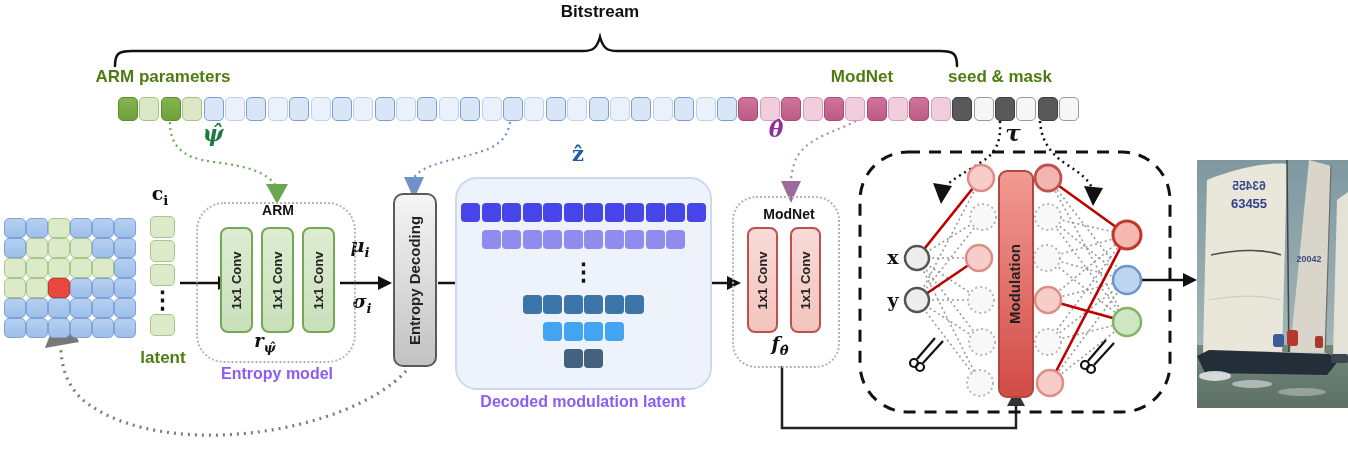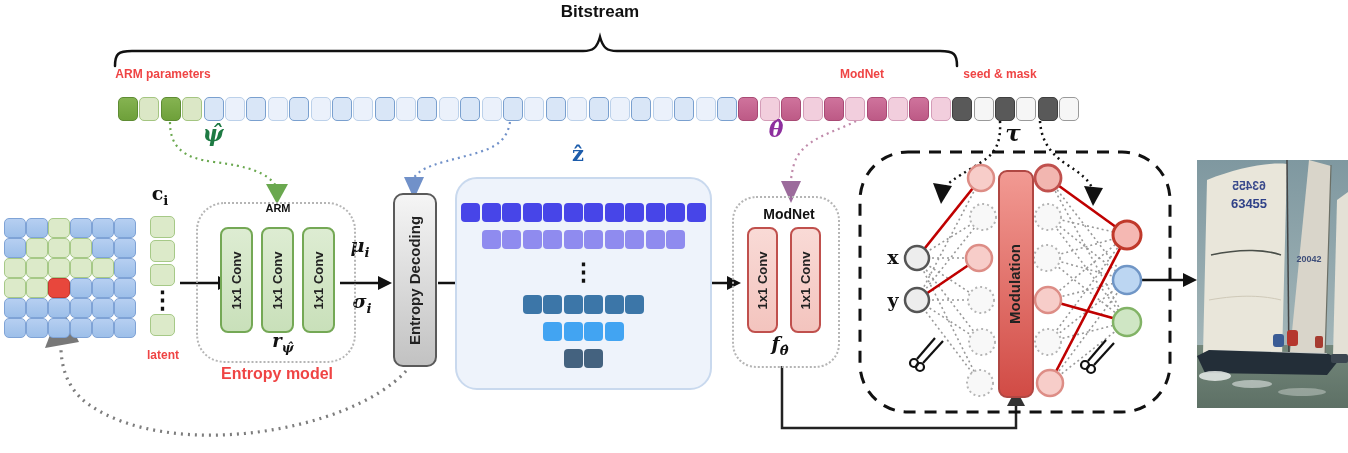--- a/index.html
+++ b/index.html
@@ -1,21 +1,21 @@
 <!DOCTYPE html>
 <html><head>
 <meta charset="utf-8">
 <style>
   html,body{margin:0;padding:0;background:#fff;}
   #stage{position:relative;width:1348px;height:453px;background:#fff;overflow:hidden;
          font-family:"Liberation Sans",sans-serif;color:#111;}
   .abs{position:absolute;}
   .cx{transform:translateX(-50%);white-space:nowrap;}
-  .lbl{font-weight:bold;font-size:12px;color:#ef4444;}
-  .cap{font-weight:bold;font-size:16px;color:#ef4444;}
+  .lbl{font-weight:bold;font-size:17px;color:#4d7c0f;}
+  .cap{font-weight:bold;font-size:16px;color:#8b5cf6;}
   .math{font-family:"DejaVu Serif",serif;font-style:italic;font-weight:bold;}
   .mathu{font-family:"DejaVu Serif",serif;font-weight:bold;}
   sub{font-size:70%;}
   
   #bitstream-row{display:flex;gap:1.4px;}
   .cell{width:20px;height:24px;border-radius:5px;border:1.5px solid #999;box-sizing:border-box;flex:none;}
   .c-g1{background:linear-gradient(180deg,#85b351,#6ea03a);border-color:#5e8c33;}
   .c-g2{background:#dbe7c6;border-color:#a4c581;}
   .c-b1{background:#d9e6f7;border-color:#7aa0cf;}
   .c-b2{background:#ebf1fb;border-color:#bcd1ea;}
@@ -298,21 +298,21 @@
       <div class="cell c-k2"></div>
     </div>
 
   <div class="abs cx math" style="left:213px;top:120px;font-size:22px;color:#1e7a43;">ψ̂</div>
   <div class="abs cx mathu" style="left:578px;top:141px;font-size:21px;color:#1c5cab;">ẑ</div>
   <div class="abs cx math" style="left:776px;top:116px;font-size:22px;color:#8e2f9e;">θ̂</div>
   <div class="abs cx math" style="left:1013px;top:119px;font-size:23px;color:#111;">τ</div>
   <div class="abs cx mathu" style="left:160px;top:182px;font-size:19px;"><span>c</span><sub>i</sub></div>
   <div class="abs cx math" style="left:360px;top:234px;font-size:19px;"><span>μ</span><sub>i</sub></div>
   <div class="abs cx math" style="left:362px;top:290px;font-size:19px;"><span>σ</span><sub>i</sub></div>
-  <div class="abs cx math" style="left:283px;top:330px;font-size:18px;"><span>r</span><sub>ψ̂</sub></div>
+  <div class="abs cx math" style="left:265px;top:330px;font-size:18px;"><span>r</span><sub>ψ̂</sub></div>
   <div class="abs cx math" style="left:780px;top:332px;font-size:19px;"><span>f</span><sub>θ̂</sub></div>
 
   <div class="abs" id="latent-grid" style="left:4px;top:218px;">
       <div class="gcell gc-b"></div>
       <div class="gcell gc-b"></div>
       <div class="gcell gc-g"></div>
       <div class="gcell gc-b"></div>
       <div class="gcell gc-b"></div>
       <div class="gcell gc-b"></div>
       <div class="gcell gc-b"></div>
@@ -350,21 +350,21 @@
   <div class="abs" id="context-col" style="left:150px;top:216px;">
     <div class="ctx-sq"></div>
     <div class="ctx-sq"></div>
     <div class="ctx-sq"></div>
     <div class="vdots">⋮</div>
     <div class="ctx-sq"></div>
   </div>
   <div class="abs cx lbl" style="left:163px;top:348px;">latent</div>
 
   <div class="abs dotbox" style="left:196px;top:202px;width:160px;height:161px;"></div>
-  <div class="abs cx" style="left:278px;top:202px;font-size:11px;font-weight:bold;">ARM</div>
+  <div class="abs cx" style="left:278px;top:202px;font-size:14px;font-weight:bold;">ARM</div>
   <div class="abs conv conv-green" style="left:220px;top:227px;width:33px;height:106px;">
       <span>1x1 Conv</span>
     </div>
   <div class="abs conv conv-green" style="left:261px;top:227px;width:33px;height:106px;">
       <span>1x1 Conv</span>
     </div>
   <div class="abs conv conv-green" style="left:302px;top:227px;width:33px;height:106px;">
       <span>1x1 Conv</span>
     </div>
   <div class="abs cx cap" style="left:277px;top:365px;">Entropy model</div>
@@ -414,20 +414,21 @@
         <div class="lcell" style="background: rgb(66, 164, 242);"></div>
         <div class="lcell" style="background: rgb(66, 164, 242);"></div>
         <div class="lcell" style="background: rgb(66, 164, 242);"></div>
         <div class="lcell" style="background: rgb(66, 164, 242);"></div>
       </div>
     <div class="lrow">
         <div class="lcell" style="background: rgb(68, 98, 127);"></div>
         <div class="lcell" style="background: rgb(68, 98, 127);"></div>
       </div>
   </div>
+  <div class="abs cx cap" style="left:583px;top:393px;">Decoded modulation latent</div>
 
   <div class="abs dotbox" style="left:732px;top:196px;width:108px;height:172px;border-radius:24px;"></div>
   <div class="abs cx" style="left:789px;top:206px;font-size:14px;font-weight:bold;">ModNet</div>
   <div class="abs conv conv-pink" style="left:747px;top:227px;width:31px;height:106px;">
       <span>1x1 Conv</span>
     </div>
   <div class="abs conv conv-pink" style="left:790px;top:227px;width:31px;height:106px;">
       <span>1x1 Conv</span>
     </div>
 

